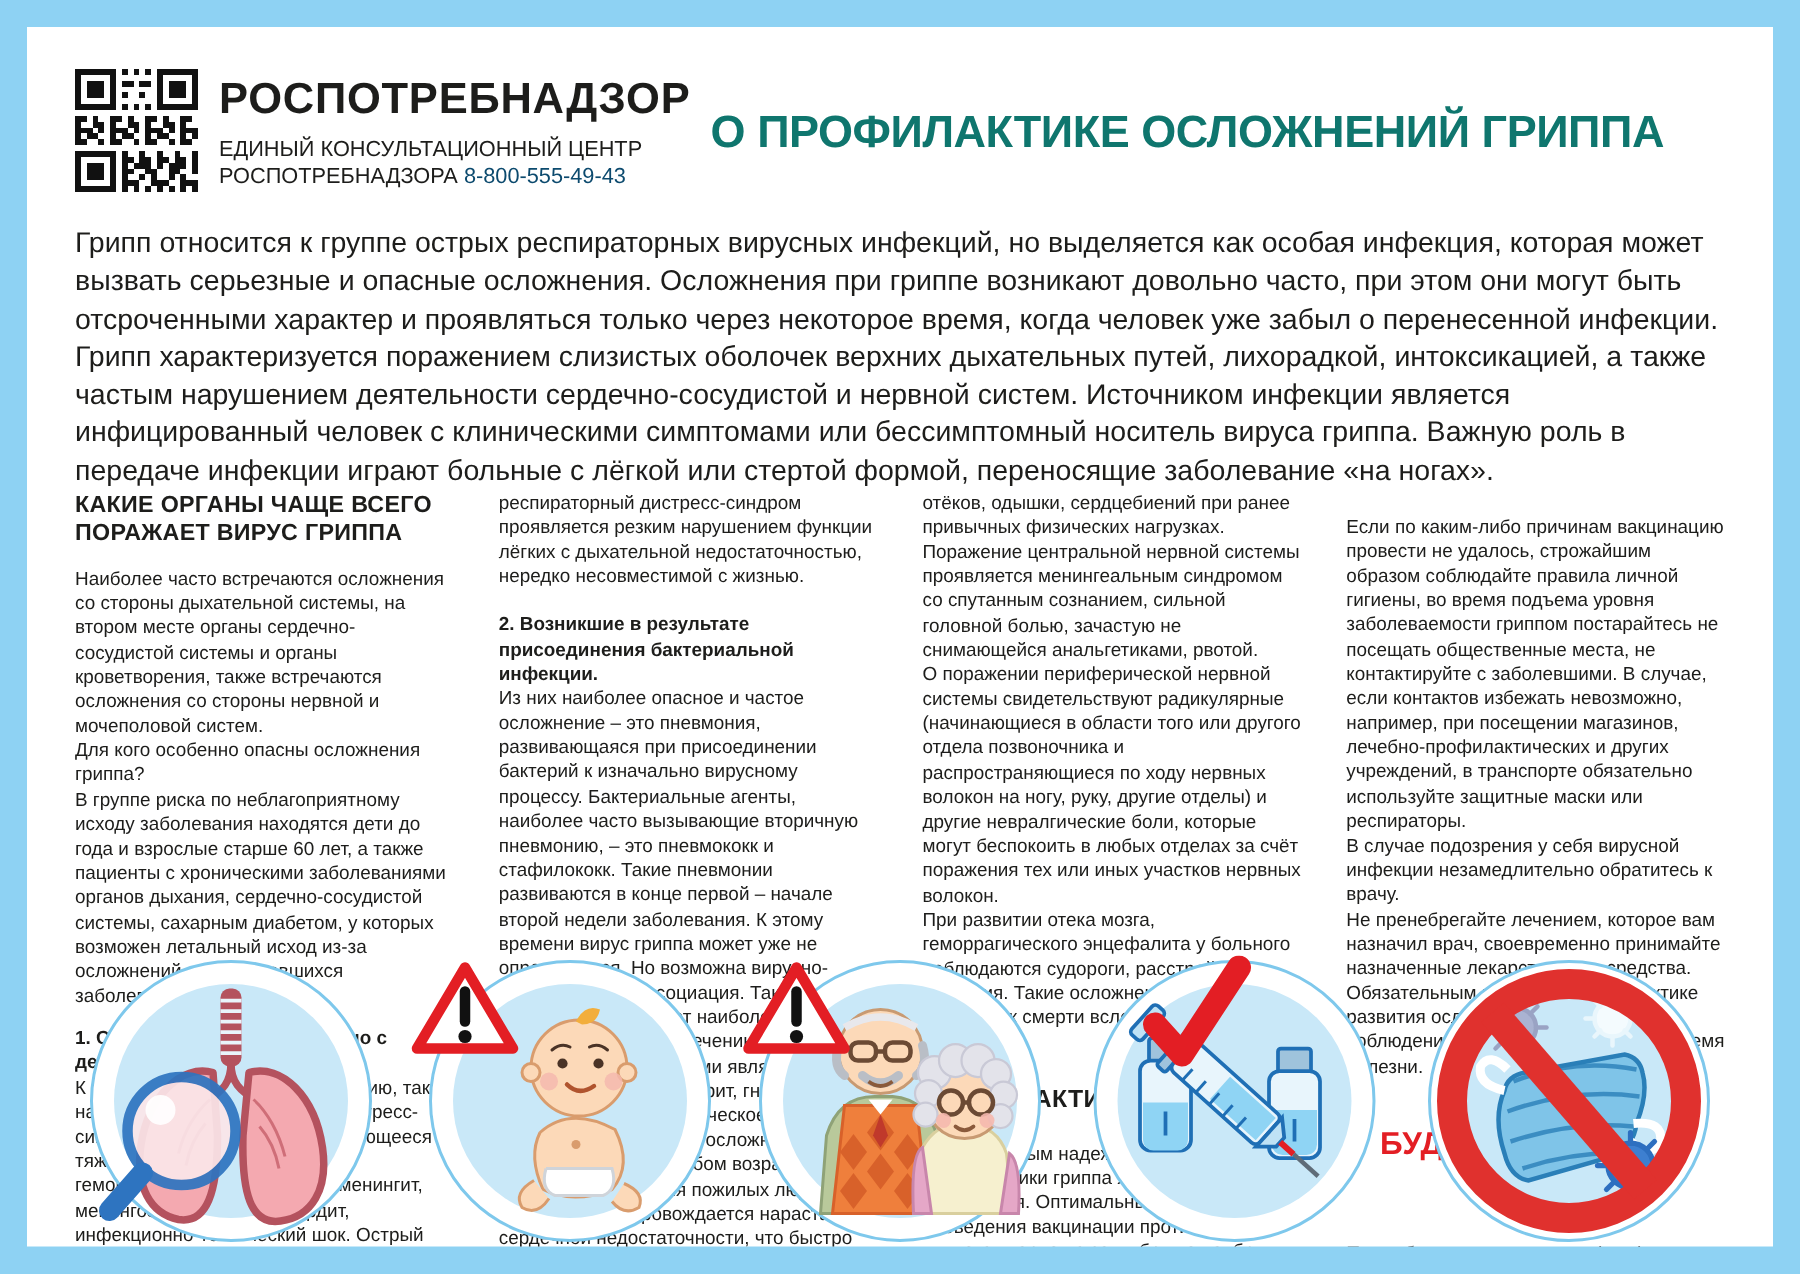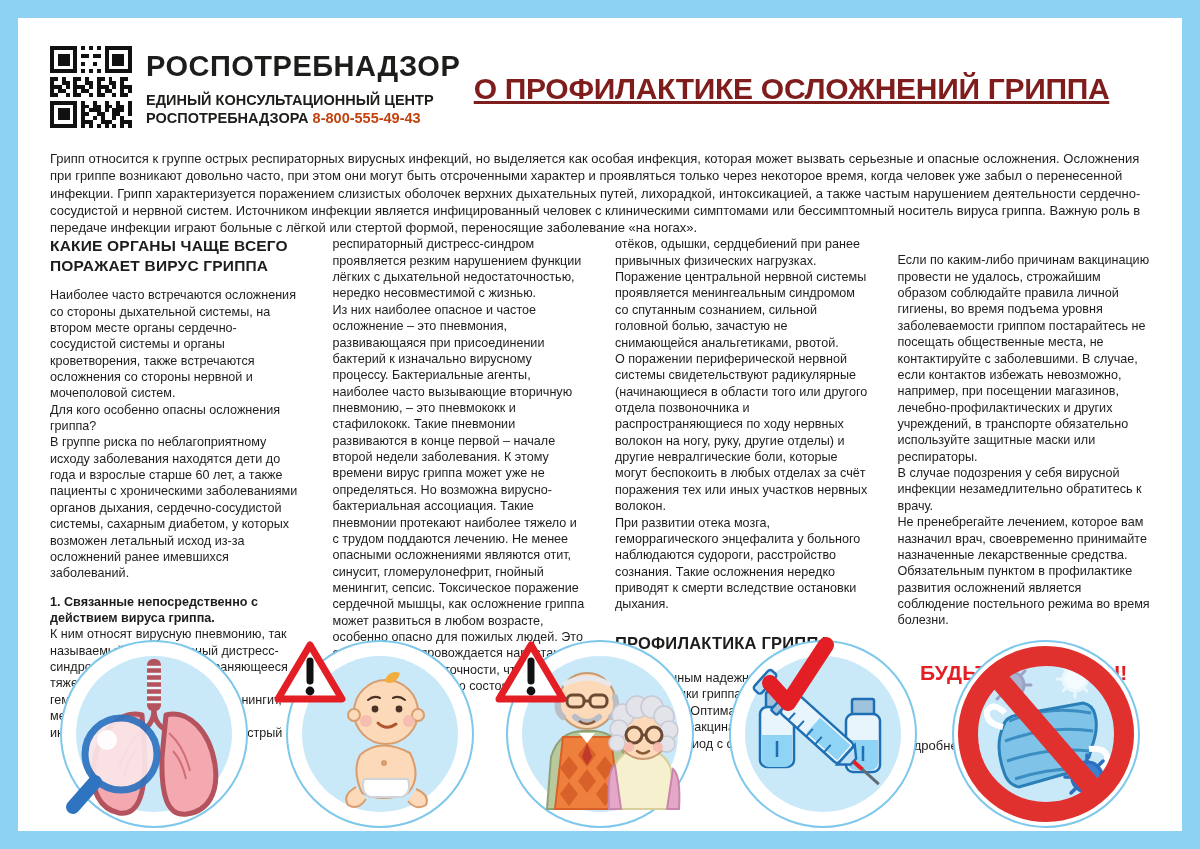--- a/index.html
+++ b/index.html
@@ -16,31 +16,31 @@
     background:#ffffff;
     padding:26px 32px 0 32px;
     overflow:hidden;
   }
   
   .header { position:relative; height:96px; }
   .brandrow { display:flex; align-items:center; }
   .qr { width:82px; height:82px; flex:0 0 auto; margin-top:2px; }
   .brandtext { margin-left:14px; }
   .brandname { font-size:29px; font-weight:bold; letter-spacing:0.5px; line-height:1.05; margin-top:6px; }
-  .brandsub { font-size:14.5px; font-weight:bold; line-height:1.25; margin-top:9px; }
-  .phone { color:#c2410c; }
+  .brandsub { font-size:14.5px; font-weight:normal; line-height:1.25; margin-top:9px; }
+  .phone { color:#0c4a6e; }
   .poster-title {
     position:absolute; left:400px; right:17px; top:28px;
     text-align:center;
-    font-size:30px; font-weight:bold; color:#7f1d1d; letter-spacing:-0.3px;text-decoration:underline;
+    font-size:30px; font-weight:bold; color:#0f766e; letter-spacing:-0.3px;
   }
   
   .intro {
     margin-top:10px;
-    font-size:13px; line-height:1.33;
+    font-size:19px; line-height:1.33;
     white-space:pre-line;
   }
   
   .cols {
     display:grid;
     grid-template-columns:1fr 1fr 1fr 1fr;
     column-gap:30px;
   }
   .col { font-size:12.6px; line-height:1.3; }
   .h-big { font-size:15.5px; font-weight:bold; line-height:1.25; letter-spacing:0.2px; text-transform:uppercase; }
@@ -123,20 +123,21 @@
     <div class="col">
       <div class="h-big">КАКИЕ ОРГАНЫ ЧАЩЕ ВСЕГО ПОРАЖАЕТ ВИРУС ГРИППА</div>
       <p>Наиболее часто встречаются осложнения со стороны дыхательной системы, на втором месте органы сердечно-сосудистой системы и органы кроветворения, также встречаются осложнения со стороны нервной и мочеполовой систем.
 Для кого особенно опасны осложнения гриппа?
 В группе риска по неблагоприятному исходу заболевания находятся дети до года и взрослые старше 60 лет, а также пациенты с хроническими заболеваниями органов дыхания, сердечно-сосудистой системы, сахарным диабетом, у которых возможен летальный исход из-за осложнений ранее имевшихся заболеваний.</p>
       <div class="sub">1. Связанные непосредственно с действием вируса гриппа.</div>
       <p class="tight">К ним относят вирусную пневмонию, так называемый респираторный дистресс-синдром – быстро распространяющееся тяжелое поражение лёгких, геморрагический отек легких, менингит, менингоэнцефалит, миокардит, инфекционно-токсический шок. Острый</p>
     </div>
     <div class="col">
       <p class="tight">респираторный дистресс-синдром проявляется резким нарушением функции лёгких с дыхательной недостаточностью, нередко несовместимой с жизнью.</p>
+      <div class="sub" style="margin-top:16px">2. Возникшие в результате присоединения бактериальной инфекции.</div>
       <p class="tight">Из них наиболее опасное и частое осложнение – это пневмония, развивающаяся при присоединении бактерий к изначально вирусному процессу. Бактериальные агенты, наиболее часто вызывающие вторичную пневмонию, – это пневмококк и стафилококк. Такие пневмонии развиваются в конце первой – начале второй недели заболевания. К этому времени вирус гриппа может уже не определяться. Но возможна вирусно-бактериальная ассоциация. Такие пневмонии протекают наиболее тяжело и с трудом поддаются лечению. Не менее опасными осложнениями являются отит, синусит, гломерулонефрит, гнойный менингит, сепсис. Токсическое поражение сердечной мышцы, как осложнение гриппа может развиться в любом возрасте, особенно опасно для пожилых людей. Это осложнение сопровождается нарастанием сердечной недостаточности, что быстро приводит к ухудшению состояния у пациентов, появлению</p>
     </div>
     <div class="col">
       <p class="tight">отёков, одышки, сердцебиений при ранее привычных физических нагрузках.
 Поражение центральной нервной системы проявляется менингеальным синдромом со спутанным сознанием, сильной головной болью, зачастую не снимающейся анальгетиками, рвотой.
 О поражении периферической нервной системы свидетельствуют радикулярные (начинающиеся в области того или другого отдела позвоночника и распространяющиеся по ходу нервных волокон на ногу, руку, другие отделы) и другие невралгические боли, которые могут беспокоить в любых отделах за счёт поражения тех или иных участков нервных волокон.
 При развитии отека мозга, геморрагического энцефалита у больного наблюдаются судороги, расстройство сознания. Такие осложнения нередко приводят к смерти вследствие остановки дыхания.</p>
       <div class="h-mid">ПРОФИЛАКТИКА ГРИППА</div>
       <p style="margin-top:16px">Единственным надежным средством профилактики гриппа является вакцинация. Оптимальным временем проведения вакцинации против гриппа является период с сентября по ноябрь.</p>
     </div>

